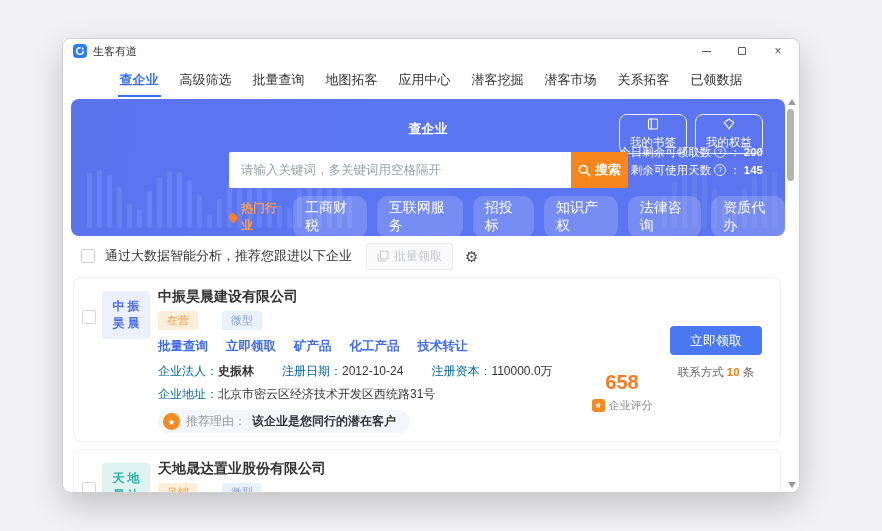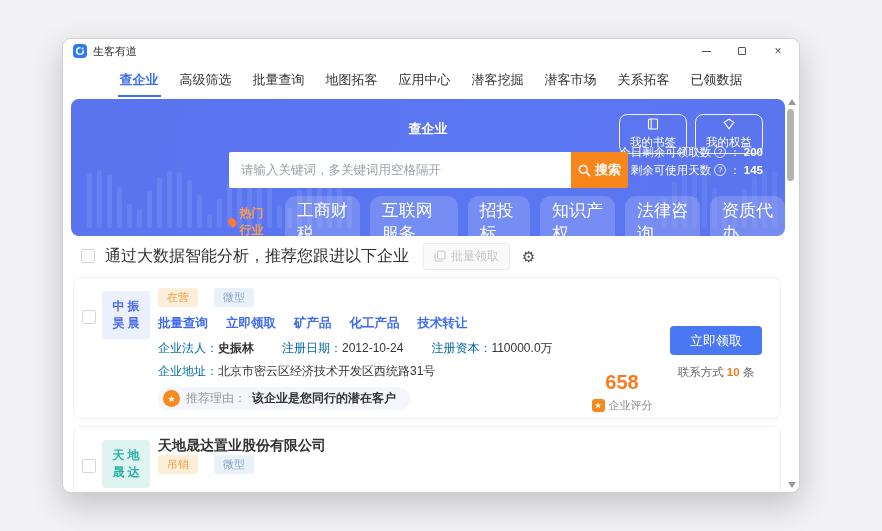--- a/index.html
+++ b/index.html
@@ -54,41 +54,41 @@
   .search-row { position:absolute; left:158px; top:53px; display:flex; width:399px; height:36px; }
   .search-input { flex:1; border:none; outline:none; padding:0 12px; font-size:12.5px; color:#333;
       border-radius:2px 0 0 2px; }
   .search-input::placeholder { color:#9aa0aa; }
   .search-btn { width:57px; background:#f7861d; color:#fff; border:none; font-size:13px; font-weight:bold;
       display:flex; align-items:center; justify-content:center; gap:4px; cursor:pointer; border-radius:0 2px 2px 0; }
 
   .tags-row { position:absolute; left:158px; top:97px; display:flex; align-items:center; gap:10px; }
   .hot { display:inline-flex; align-items:center; gap:4px; font-size:12px; font-weight:bold; color:#ff9d4d; }
   .flame { width:9px; height:9px; background:#ff7c2d; border-radius:50% 50% 50% 0; transform:rotate(-45deg); display:inline-block; }
-  .htag { background:rgba(255,255,255,.17); color:#fff; font-size:17px; padding:3px 12px; border-radius:11px; cursor:pointer; }
+  .htag { background:rgba(255,255,255,.17); color:#fff; font-size:14px; padding:3px 12px; border-radius:11px; cursor:pointer; }
 
   
   .recbar { display:flex; align-items:center; margin:0 18px 8px 18px; height:26px; }
   .cbx { width:14px; height:14px; border:1px solid #d4d6da; border-radius:2px; background:#fff; cursor:pointer; flex:none; }
-  .rec-text { font-size:16px; color:#333; margin-left:10px; }
+  .rec-text { font-size:13px; color:#333; margin-left:10px; }
   .batch-btn { margin-left:14px; display:inline-flex; align-items:center; gap:5px; background:#fafafa;
       border:1px solid #ebebeb; border-radius:3px; padding:4px 10px; font-size:12px; color:#c4c6cb; cursor:not-allowed; }
   .gear { margin-left:12px; font-size:15px; color:#4a4a4a; cursor:pointer; line-height:1; }
 
   
   .card { position:relative; margin:0 18px 7px 10px; border:1px solid #f0f1f4; border-radius:8px;
           padding:10px 12px 8px 84px; min-height:138px; background:#fff; }
   .card .cbx { position:absolute; left:8px; top:32px; }
   .avatar { position:absolute; left:28px; top:13px; width:48px; height:48px; border-radius:4px;
       display:flex; flex-direction:column; align-items:center; justify-content:center;
       font-size:12px; font-weight:bold; line-height:17px; letter-spacing:3px; text-indent:3px; }
   .avatar.blue { background:#eceffc; color:#4a6ce8; }
   .avatar.teal { background:#dff4f0; color:#27b3a4; }
   .cname { font-size:14px; font-weight:bold; color:#333; cursor:pointer; }
-  .tagrow { display:flex; gap:16px; }
+  .tagrow { display:flex; gap:24px; margin-top:5px; }
   .stag { font-size:11px; padding:2px 9px; border-radius:3px; }
   .stag.orange { background:#fdeeda; color:#ef9c40; }
   .stag.bluegray { background:#e9f1fb; color:#8fa3c6; }
   .catrow { display:flex; gap:18px; margin-top:8px; }
   .catlink { font-size:12.5px; font-weight:bold; color:#3e6af0; cursor:pointer; }
   .inforow { display:flex; gap:28px; margin-top:8px; font-size:12px; }
   .ilabel { color:#0369a1; }
   .ival { color:#333; }
   .ival.b { font-weight:bold; }
   .addrrow { margin-top:6px; font-size:12px; }
@@ -274,20 +274,21 @@
         </span>
         <span class="gear">⚙</span>
       </div>
 
       <div class="card">
         <span class="cbx"></span>
         <div class="avatar blue">
           <span>中振</span>
           <span>昊晨</span>
         </div>
+        <div class="cname">中振昊晨建设有限公司</div>
         <div class="tagrow">
           <span class="stag orange">在营</span>
           <span class="stag bluegray">微型</span>
         </div>
         <div class="catrow">
           <span class="catlink">批量查询</span>
           <span class="catlink">立即领取</span>
           <span class="catlink">矿产品</span>
           <span class="catlink">化工产品</span>
           <span class="catlink">技术转让</span>

